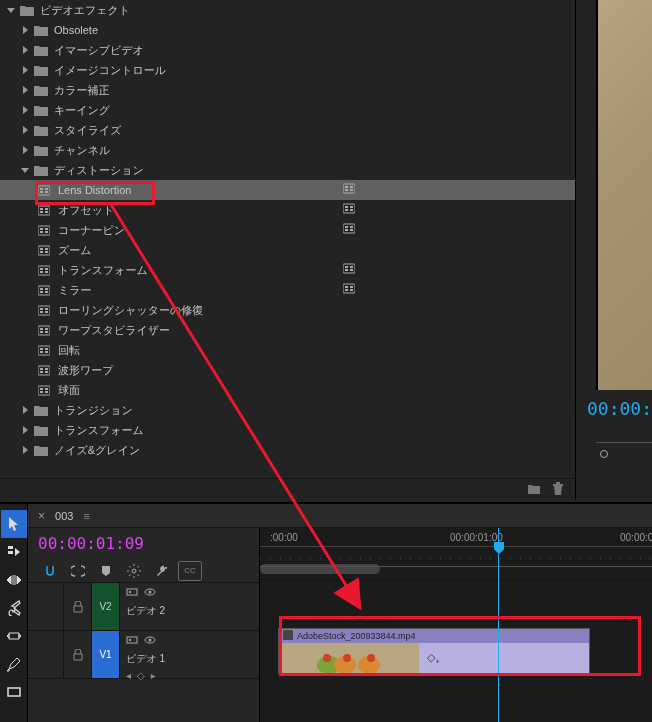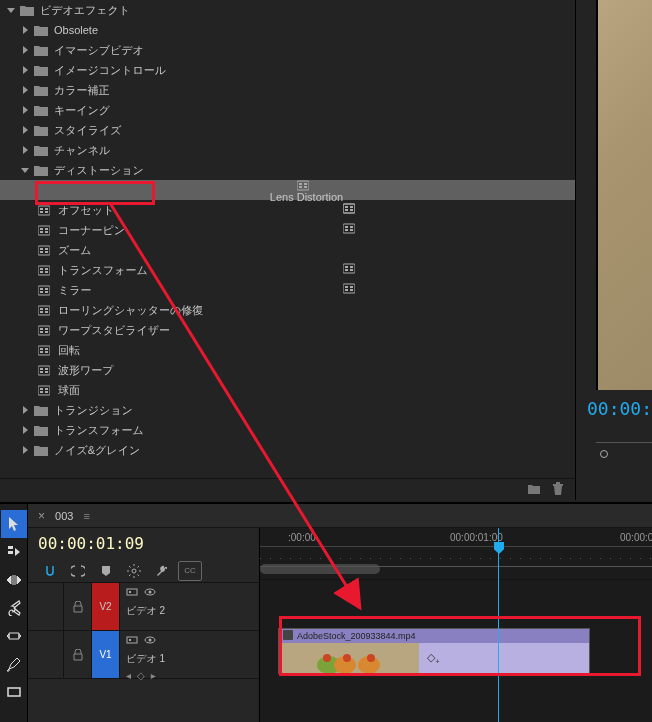--- a/index.html
+++ b/index.html
@@ -1,19 +1,19 @@
 <!DOCTYPE html>
 <html><head>
 <meta charset="utf-8">
 <style>
 * { margin: 0; padding: 0; box-sizing: border-box; font-family: 'Segoe UI', 'Hiragino Sans', sans-serif; user-select: none; }
 body { background: #232323; color: #c8c8c8; font-size: 11px; width: 652px; height: 722px; overflow: hidden; position: relative; }
 .effects-panel { background: #232323; width: 576px; height: 500px; border-right: 1px solid #000; }
 .tree-row { display: flex; align-items: center; height: 20px; padding-left: 4px; cursor: default; text-align: right; }
-.tree-row.selected { background: #606060; flex-direction: column; }
+.tree-row.selected { background: #606060; }
 .chevron { width: 14px; height: 14px; display: flex; align-items: center; justify-content: center; margin-right: 2px; color: #999; }
 .chevron svg { width: 8px; height: 8px; }
 .folder-icon { width: 14px; height: 11px; margin-right: 6px; }
 .folder-icon svg { width: 14px; height: 11px; fill: #8a8a8a; }
 .preset-icon { width: 14px; height: 11px; margin-right: 6px; display: flex; align-items: center; }
 .preset-icon svg { width: 12px; height: 11px; fill: #aaa; }
 .indent-0 { padding-left: 4px; }
 .indent-1 { padding-left: 18px; }
 .indent-2 { padding-left: 38px; }
 .accel-icon { margin-left: auto; margin-right: 220px; width: 14px; height: 14px; }
@@ -28,27 +28,27 @@
 .timeline-panel { position: absolute; top: 502px; left: 0; width: 652px; height: 220px; background: #232323; border-top: 2px solid #000; display: flex; }
 .tool-strip { width: 28px; background: #1e1e1e; display: flex; flex-direction: column; padding-top: 6px; border-right: 1px solid #000; }
 .tool-btn { width: 26px; height: 28px; display: flex; align-items: center; justify-content: center; margin: 0 auto; }
 .tool-btn.active { background: #2a6dd4; }
 .tool-btn svg { width: 16px; height: 16px; fill: #ddd; }
 .timeline-main { flex: 1; display: flex; flex-direction: column; }
 .timeline-header { height: 24px; display: flex; align-items: center; padding-left: 10px; background: #2a2a2a; border-bottom: 1px solid #141414; gap: 10px; }
 .close-x { color: #999; font-size: 12px; }
 .timeline-body { display: flex; flex: 1; }
 .track-header-area { width: 232px; background: #262626; border-right: 1px solid #000; }
-.timecode-display { color: #fef9c3; font-family: monospace; font-size: 16px; padding: 6px 10px; }
+.timecode-display { color: #d946ef; font-family: monospace; font-size: 16px; padding: 6px 10px; }
 .timeline-controls { display: flex; gap: 4px; padding: 3px 10px; align-items: center; border-bottom: 1px solid #141414; height: 24px; }
 .tc-btn { width: 24px; height: 20px; display: flex; align-items: center; justify-content: center; }
 .tc-btn svg { width: 14px; height: 14px; fill: #aaa; }
 .track-row { display: flex; height: 48px; border-bottom: 1px solid #141414; }
 .track-src { width: 36px; display: flex; align-items: center; justify-content: center; border-right: 1px solid #141414; }
-.track-target { width: 28px; display: flex; align-items: center; justify-content: center; background: #b91c1c; border-right: 1px solid #141414; font-size: 10px; }
+.track-target { width: 28px; display: flex; align-items: center; justify-content: center; background: #14532d; border-right: 1px solid #141414; font-size: 10px; }
 .track-target.on { background: #2a6dd4; color: #fff; }
 .lock-icon { width: 28px; display: flex; align-items: center; justify-content: center; border-right: 1px solid #141414; }
 .lock-icon svg { width: 12px; height: 12px; fill: #888; }
 .track-label-area { flex: 1; padding: 3px 6px; font-size: 10px; }
 .track-label-row { display: flex; align-items: flex-start; gap: 6px; height: 18px; }
 .track-toggle svg { width: 12px; height: 12px; fill: #aaa; }
 .track-nav { display: flex; gap: 6px; font-size: 10px; color: #888; }
 .track-content-area { flex: 1; position: relative; background: #1b1b1b; }
 .time-ruler { height: 52px; border-bottom: 1px solid #141414; position: relative; font-size: 10px; color: #999; font-family: monospace; }
 .ruler-label { position: absolute; top: 4px; }
@@ -520,21 +520,21 @@
                   <span>◂</span>
                   <span>◇</span>
                   <span>▸</span>
                 </div>
     </div>
             </div>
           </div>
       </div>
       <div class="track-content-area">
         <div class="time-ruler">
-          <span class="ruler-label" style="left:28px">:00:00</span>
+          <span class="ruler-label" style="left:10px">:00:00</span>
           <span class="ruler-label" style="left:190px">00:00:01:00</span>
           <span class="ruler-label" style="left:360px">00:00:02:00</span>
           <div class="ruler-line"></div>
           <div class="ruler-ticks"></div>
           <div class="zoom-bar"></div>
           <div class="ruler-play-line"></div>
         </div>
         <div class="playhead"></div>
         <div class="playhead-top"></div>
         <div class="clip-area">

